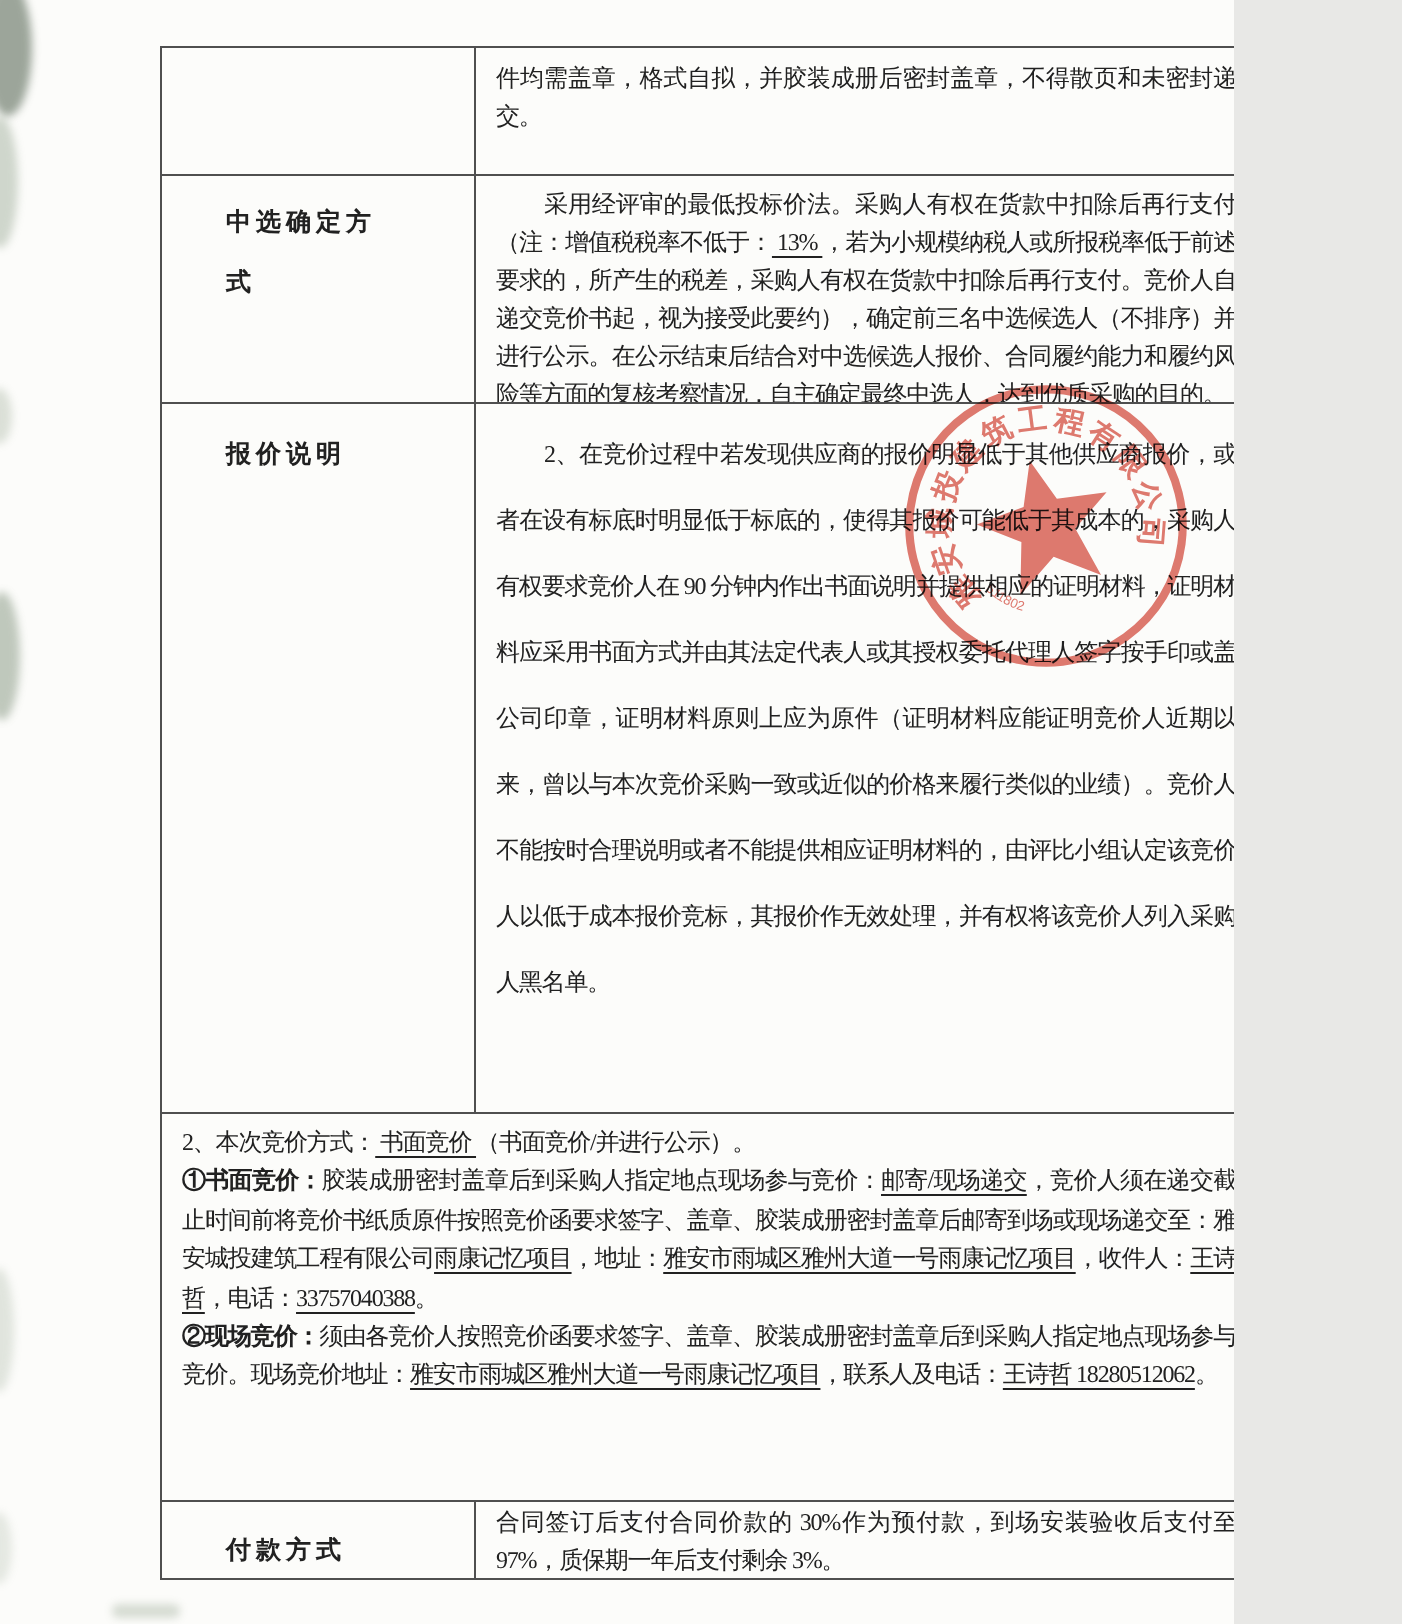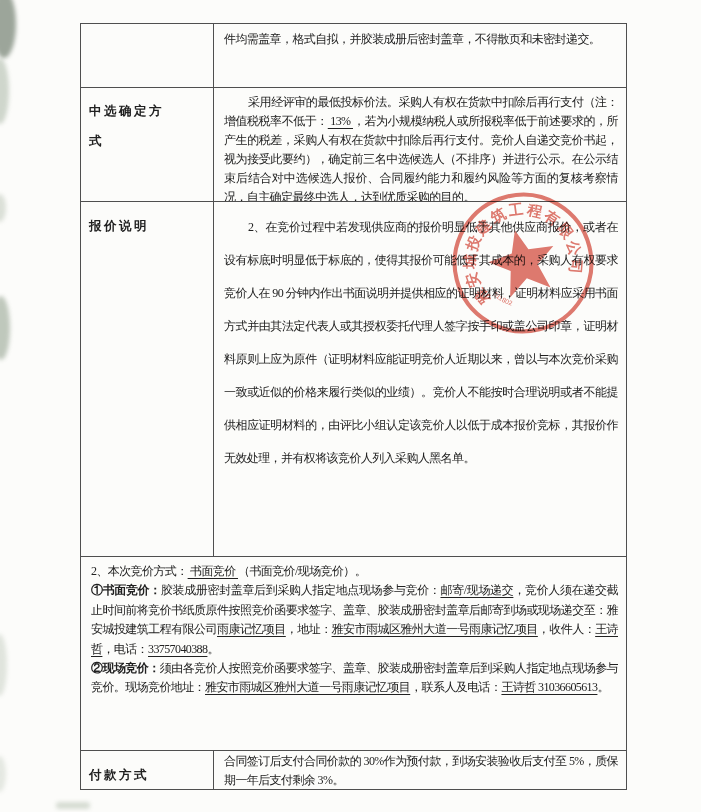--- a/index.html
+++ b/index.html
@@ -4,33 +4,33 @@
 <style>
   :root{
     --ink:#212121;
     --line:#4f4f4f;
     --seal:#d95c50;
     --paper:#fcfcfa;
   }
   *{box-sizing:border-box;margin:0;padding:0;}
   html,body{width:701px;height:812px;}
   body{background:#e8e8e6;font-family:"Liberation Serif","DejaVu Serif",serif;}
-  .page{position:relative;width:701px;height:812px;background:var(--paper);overflow:hidden;padding-left:32px;}
+  .page{position:relative;width:617px;height:812px;background:var(--paper);overflow:hidden;padding-left:32px;}
 
   
   .doc-table{
     position:absolute;left:80px;top:23px;width:547px;
     border:1px solid var(--line);
     background:transparent;
   }
   .trow{display:flex;border-bottom:1px solid var(--line);overflow:hidden;}
   .trow:last-child{border-bottom:none;}
   .hcell{
     width:133px;flex:0 0 133px;border-right:1px solid var(--line);
-    padding:8px 0 0 8px;color:var(--ink);
+    padding:8px 0 0 8px;color:var(--ink);margin-left:24px;
   }
   .htext{
     display:inline-block;width:86px;
     font-size:12.5px;font-weight:bold;letter-spacing:2.5px;line-height:30px;
   }
   .ccell{
     flex:1;padding:4px 8px 0 10px;color:var(--ink);
     font-size:12px;letter-spacing:-0.6px;
   }
   .para{text-align:justify;}
@@ -40,21 +40,21 @@
   .b{font-weight:bold;}
 
   
   .trow:nth-child(1){height:64px;}
   .trow:nth-child(1) .ccell{line-height:19px;padding-top:6px;}
   .trow:nth-child(2){height:114px;}
   .trow:nth-child(2) .ccell{line-height:19px;padding-top:5px;}
   .trow:nth-child(3){height:355px;}
   .trow:nth-child(3) .ccell{line-height:33px;padding-top:9px;}
   .trow:nth-child(3) .para + .para{margin-top:12px;}
-  .trow:nth-child(3) .hcell{padding-top:10px;font-family:Liberation Mono, monospace;}
+  .trow:nth-child(3) .hcell{padding-top:10px;}
   .trow:nth-child(4){height:194px;}
   .trow:nth-child(4) .ccell{line-height:19.4px;padding-top:5px;}
   .trow:nth-child(4) .hcell{padding-top:20px;}
   .trow:nth-child(5){height:38px;}
   .trow:nth-child(5) .ccell{line-height:19px;padding-top:1px;}
   .trow:nth-child(5) .hcell{padding-top:9px;text-decoration:underline;}
 
   
   .seal{
     position:absolute;left:421px;top:161px;width:204px;height:204px;
@@ -98,29 +98,29 @@
         </div>
       </div>
       <div class="trow">
         <div class="hcell"><span class="htext">报价说明</span></div>
         <div class="ccell">
           <p class="para indent"><span>2、在竞价过程中若发现供应商的报价明显低于其他供应商报价，或者在设有标底时明显低于标底的，使得其报价可能低于其成本的，采购人有权要求竞价人在 90 分钟内作出书面说明并提供相应的证明材料，证明材料应采用书面方式并由其法定代表人或其授权委托代理人签字按手印或盖公司印章，证明材料原则上应为原件（证明材料应能证明竞价人近期以来，曾以与本次竞价采购一致或近似的价格来履行类似的业绩）。竞价人不能按时合理说明或者不能提供相应证明材料的，由评比小组认定该竞价人以低于成本报价竞标，其报价作无效处理，并有权将该竞价人列入采购人黑名单。</span></p>
         </div>
       </div>
       <div class="trow">
         <div class="ccell">
-          <p class="para"><span>2、本次竞价方式：</span><span class="u"> 书面竞价 </span><span>（书面竞价/现场竞价）。</span></p>
+          <p class="para"><span>2、本次竞价方式：</span><span class="u"> 书面竞价 </span><span>（书面竞价/并进行公示）。</span></p>
           <p class="para"><span class="b">①书面竞价：</span><span>胶装成册密封盖章后到采购人指定地点现场参与竞价：</span><span class="u">邮寄/现场递交</span><span>，竞价人须在递交截止时间前将竞价书纸质原件按照竞价函要求签字、盖章、胶装成册密封盖章后邮寄到场或现场递交至：雅安城投建筑工程有限公司</span><span class="u">雨康记忆项目</span><span>，地址：</span><span class="u">雅安市雨城区雅州大道一号雨康记忆项目</span><span>，收件人：</span><span class="u">王诗哲</span><span>，电话：</span><span class="u">33757040388</span><span>。</span></p>
-          <p class="para"><span class="b">②现场竞价：</span><span>须由各竞价人按照竞价函要求签字、盖章、胶装成册密封盖章后到采购人指定地点现场参与竞价。现场竞价地址：</span><span class="u">雅安市雨城区雅州大道一号雨康记忆项目</span><span>，联系人及电话：</span><span class="u">王诗哲 31036605613</span><span>。</span></p>
+          <p class="para"><span class="b">②现场竞价：</span><span>须由各竞价人按照竞价函要求签字、盖章、胶装成册密封盖章后到采购人指定地点现场参与竞价。现场竞价地址：</span><span class="u">雅安市雨城区雅州大道一号雨康记忆项目</span><span>，联系人及电话：</span><span class="u">王诗哲 18280512062</span><span>。</span></p>
         </div>
       </div>
       <div class="trow">
         <div class="hcell"><span class="htext">付款方式</span></div>
         <div class="ccell">
-          <p class="para"><span>合同签订后支付合同价款的 30%作为预付款，到场安装验收后支付至 5%，质保期一年后支付剩余 3%。</span></p>
+          <p class="para"><span>合同签订后支付合同价款的 30%作为预付款，到场安装验收后支付至 97%，质保期一年后支付剩余 3%。</span></p>
         </div>
       </div>
     </div>
 
   <svg class="seal" viewBox="0 0 200 200">
     <g transform="rotate(-14 100 100)" fill="none">
       <circle cx="100" cy="100" r="67" stroke="var(--seal)" stroke-width="4"></circle>
       <path fill="var(--seal)" d="M100,67 L108.4,88.3 L132.8,91.1 L113.6,104.7 L120.4,129.8 L100,115.5 L79.6,129.8 L86.4,104.7 L67.2,91.1 L91.6,88.3 Z"></path>
       <path id="sealTopArc" d="M 62.4,127.6 A 47,47 0 1 1 137.6,127.6"></path>
       <text font-size="14.5" font-weight="bold" fill="var(--seal)" font-family="Liberation Serif, DejaVu Serif, serif">

